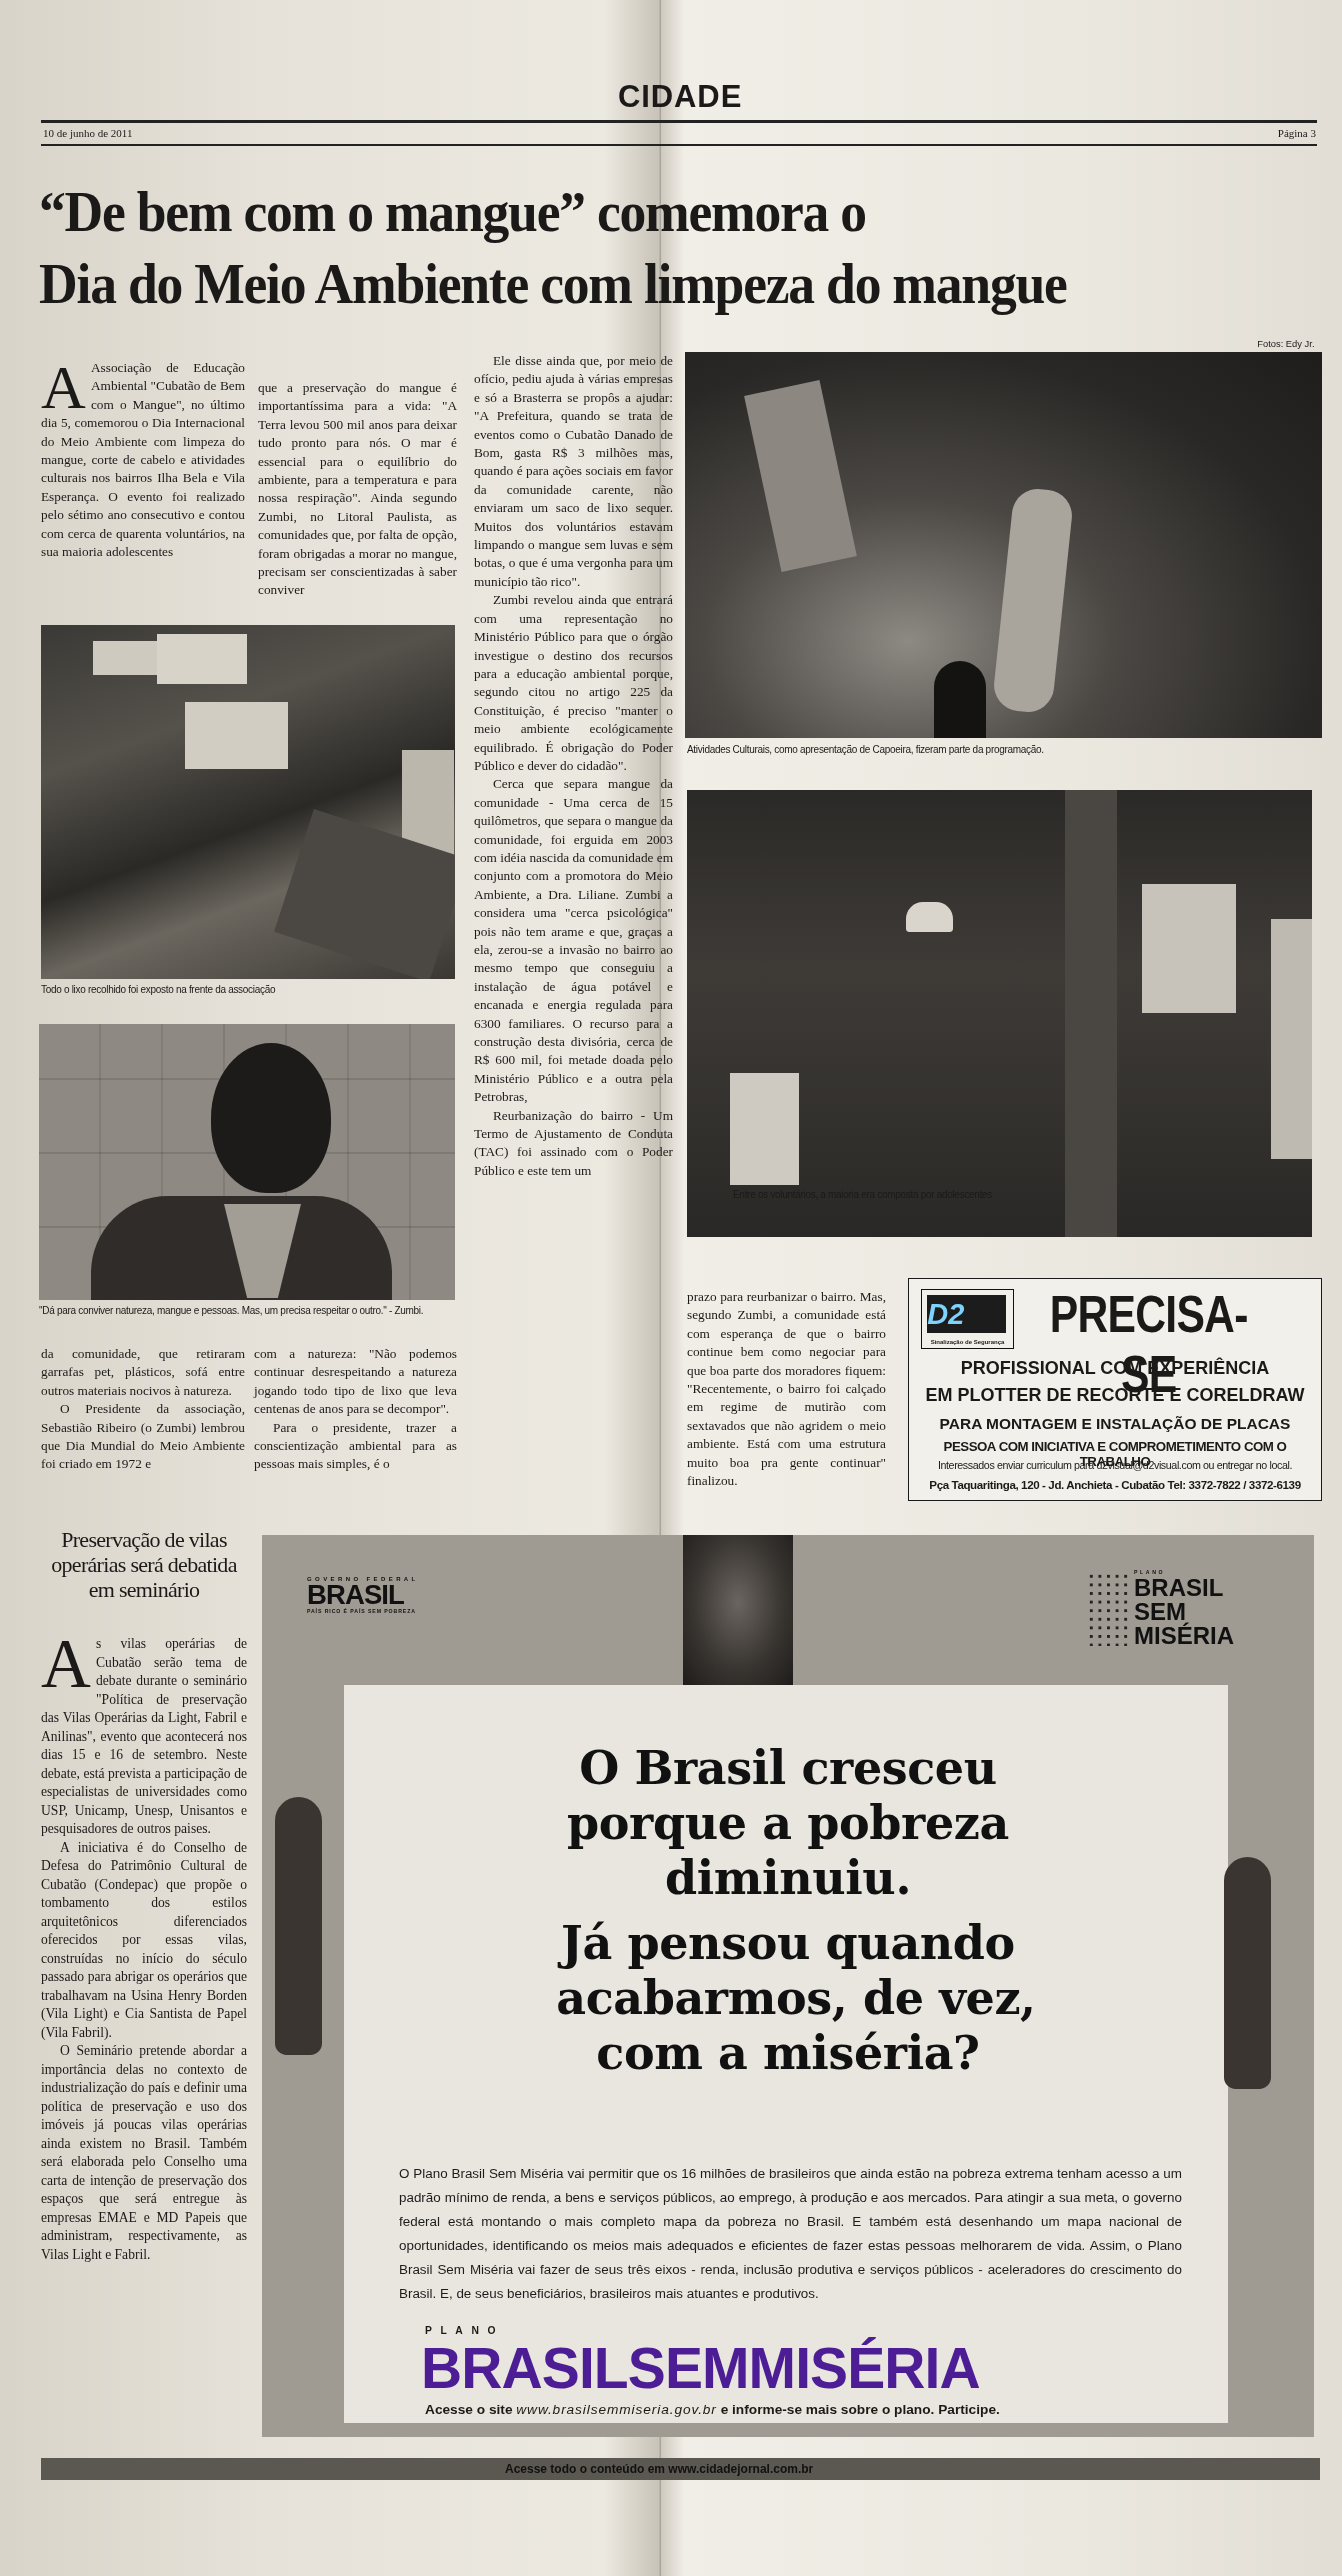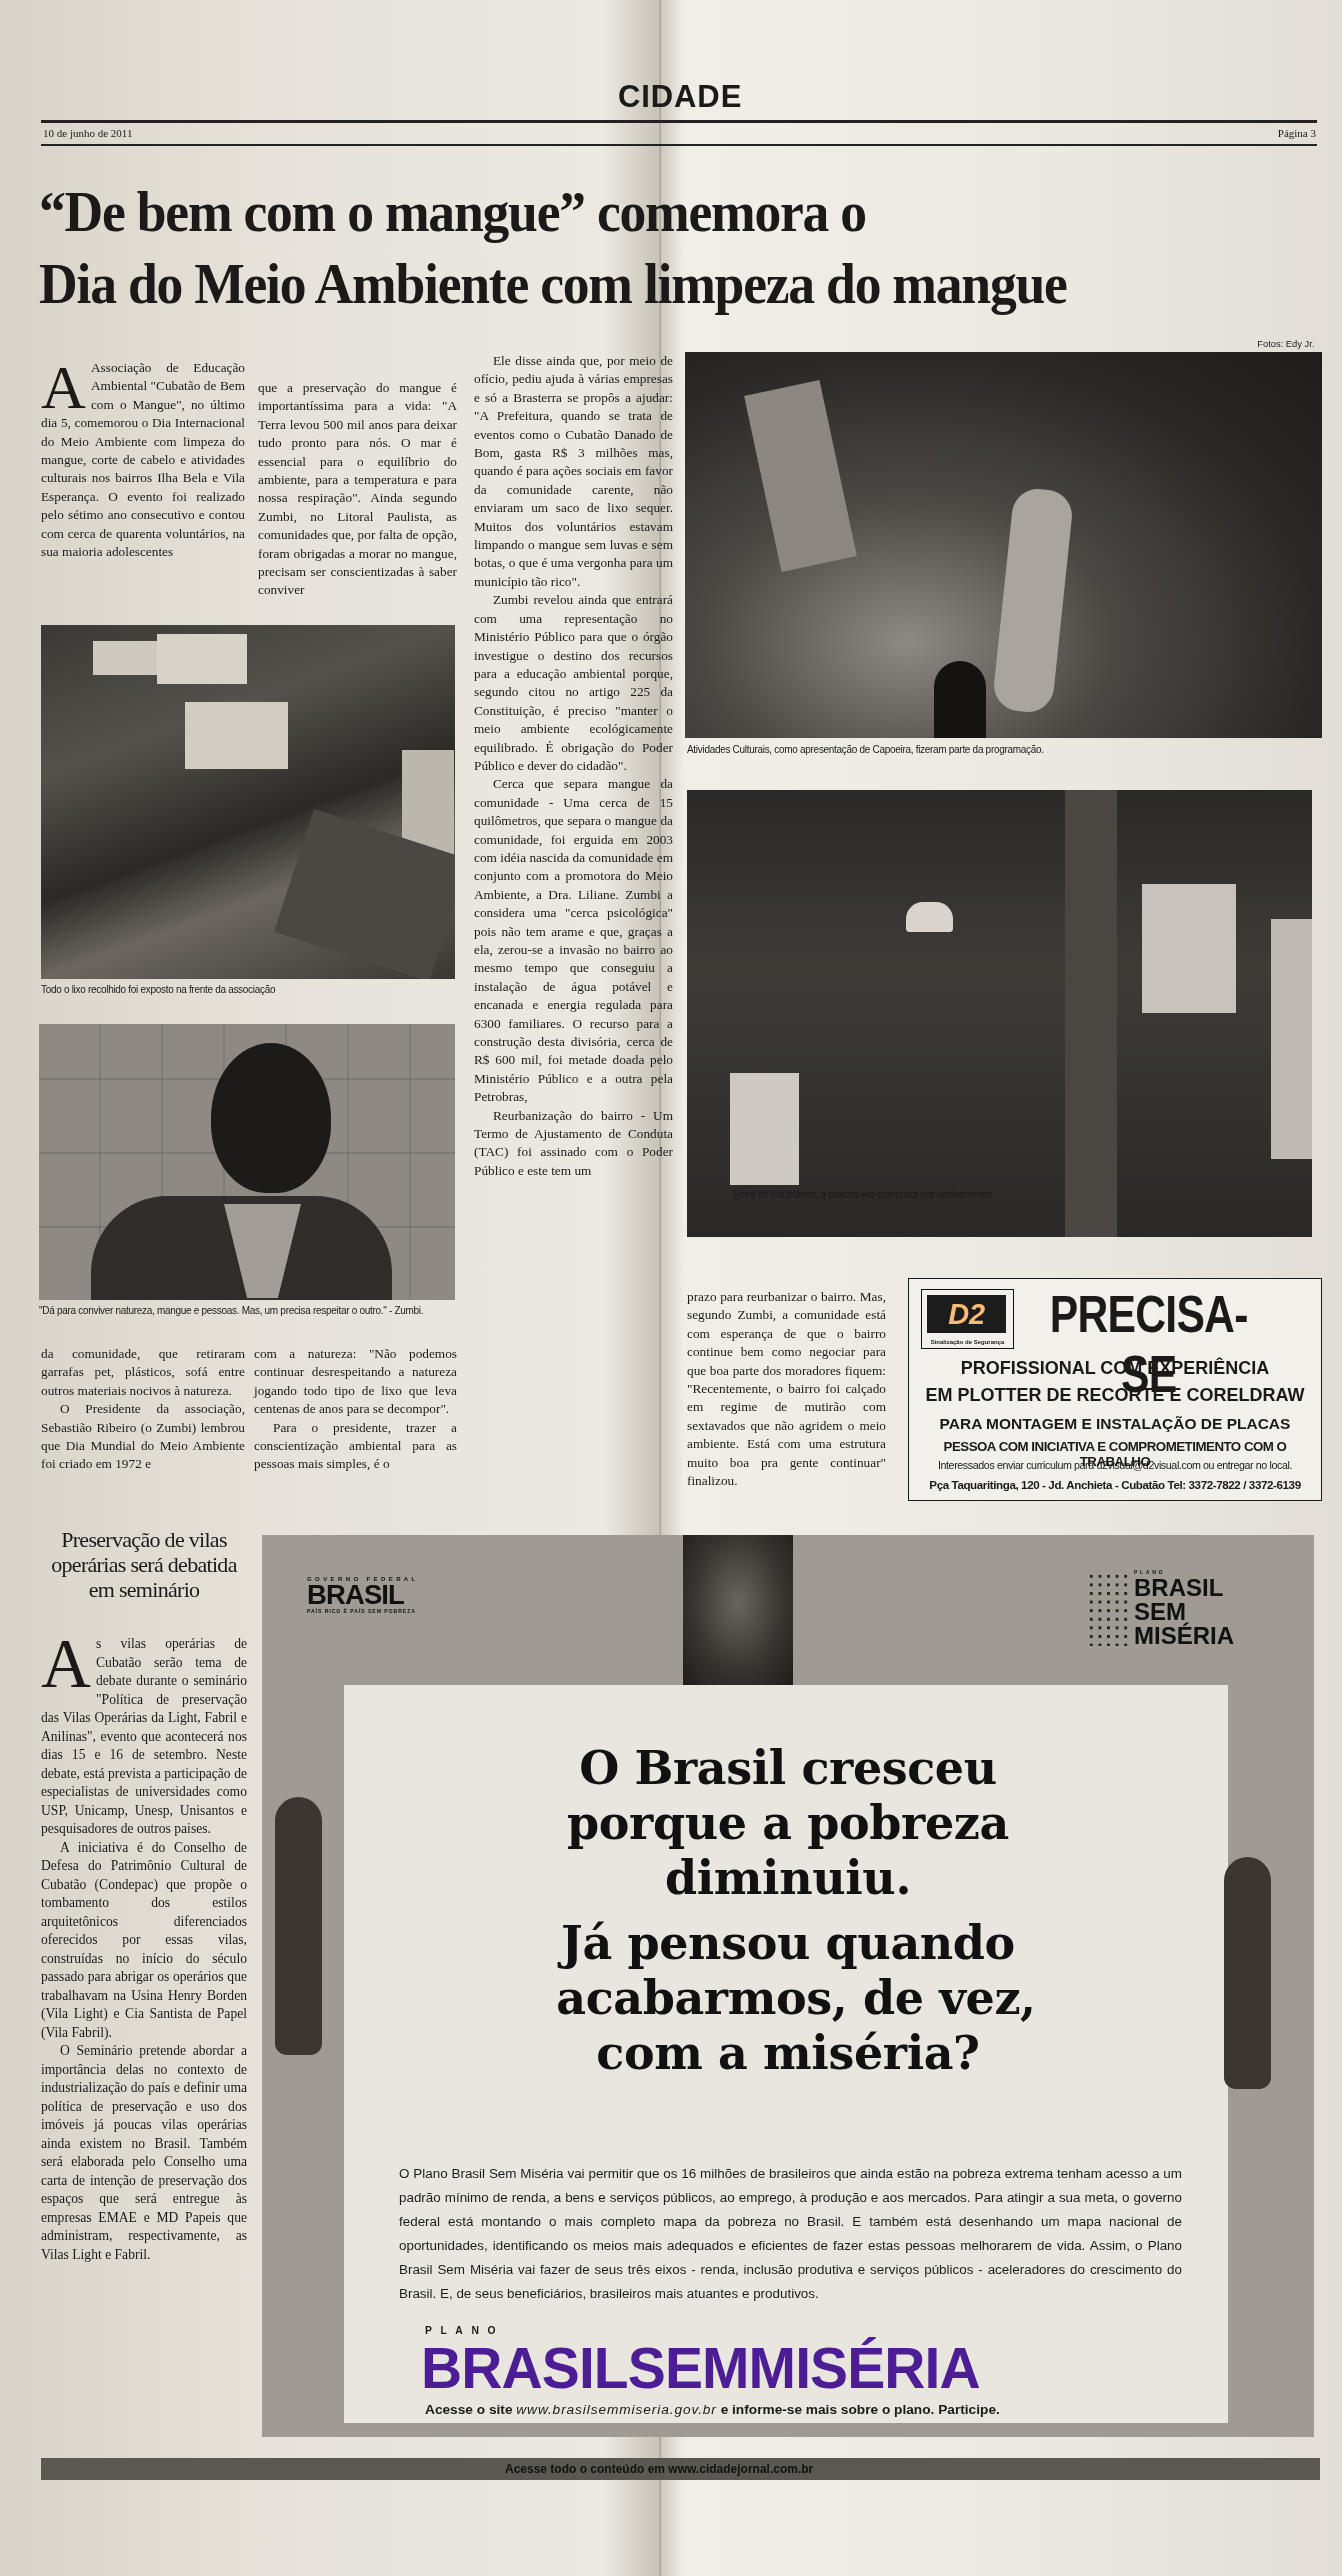--- a/index.html
+++ b/index.html
@@ -25,21 +25,21 @@
   .dropcap { float: left; font-size: 62px; line-height: 50px; margin: 3.4px 5.2px 0 0; font-weight: 400; }
 
   .photo { background: #2e2c29; overflow: hidden; }
   .caption { font-family: Liberation Sans, sans-serif; font-size: 10px; letter-spacing: -0.3px; }
 
   .subhead { font-family: "Liberation Serif", serif; font-size: 22px; line-height: 25px; text-align: center; letter-spacing: -0.7px; }
 
   
   .d2ad { left: 908px; top: 1278px; width: 414px; height: 223px; border: 1.7px solid #1a1a1a; background: #f2f0ea; font-family: "Liberation Sans", sans-serif; text-align: center; padding: 6.9px 5.2px; }
   .d2logo { position: absolute; left: 12px; top: 10.3px; width: 93px; height: 60px; border: 1.7px solid #111; background: #f2f0ea; }
-  .d2logo-inner { position: absolute; left: 5.2px; top: 5.2px; width: 79px; height: 38px; background: #1c1c1c; color: #fdba74; font-style: italic; font-weight: 900; font-size: 29px; line-height: 38px; text-align: center; }
+  .d2logo-inner { position: absolute; left: 5.2px; top: 5.2px; width: 79px; height: 38px; background: #1c1c1c; color: #7dd3fc; font-style: italic; font-weight: 900; font-size: 29px; line-height: 38px; text-align: left; }
   .d2logo-sub { position: absolute; left: 0; right: 0; bottom: 3.4px; font-size: 6px; font-weight: 700; }
   .d2title { position: absolute; left: 120px; top: 5.2px; font-weight: 900; font-size: 52px; letter-spacing: -0.9px; transform: scaleX(0.82); transform-origin: left top; }
   .d2line { position: absolute; left: 0; right: 0; font-weight: 700; }
 
   
   .govad { left: 262px; top: 1535px; width: 1052px; height: 902px; background: #9f9b93; overflow: hidden; }
   .govad .panel { position: absolute; left: 82px; top: 150px; width: 884px; height: 738px; background: #e9e6df; }
   .face { position: absolute; left: 421px; top: 0; width: 110px; height: 150px; background: radial-gradient(ellipse at 50% 45%, #6a6560 0%, #3a3632 55%, #1e1c1a 100%); }
   .hand { position: absolute; background: #3a3531; border-radius: 34px 34px 17px 17px; }
   .brasil-logo { position: absolute; left: 45px; top: 41px; font-family: "Liberation Sans", sans-serif; font-weight: 900; color: #111; }

